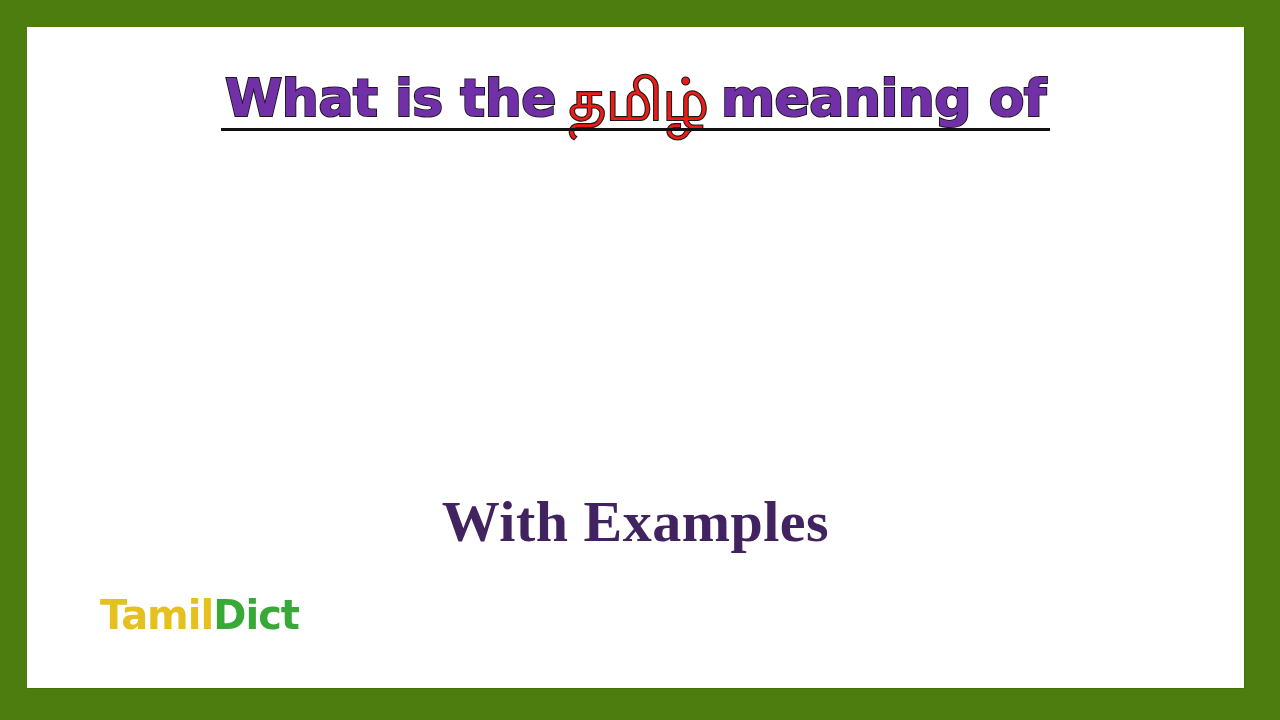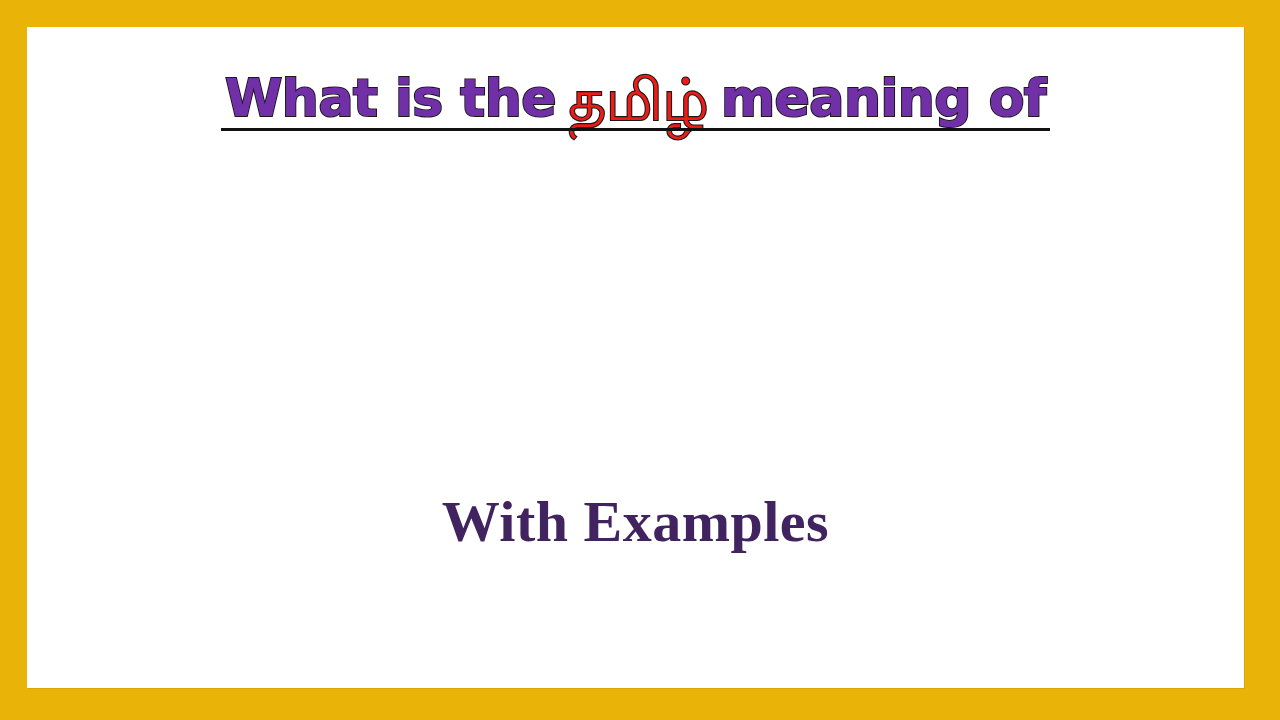--- a/index.html
+++ b/index.html
@@ -8,21 +8,21 @@
     background: #44556b;
     width: 1280px;
     height: 720px;
     overflow: hidden;
   }
 
   #slide {
     position: relative;
     width: 1280px;
     height: 720px;
-    background: #eab308;
+    background: #4d7c0f;
     font-family: "Liberation Sans", sans-serif;
   }
 
   
   #card {
     position: absolute;
     left: 27px;
     top: 27px;
     width: 1217px;
     height: 661px;
@@ -142,15 +142,18 @@
         <span class="hdr-word hdr-en">What is the</span>
         <span class="hdr-word hdr-ta">தமிழ்</span>
         <span class="hdr-word hdr-en">meaning of</span>
         <span class="rule"></span>
       </span>
     </div>
 
 
     <div id="subtitle">With Examples</div>
 
+    <div id="logo">
+      <span class="logo-a">Tamil</span><span class="logo-b">Dict</span>
+    </div>
 
   </div>
 </div>
 
 </body></html>

